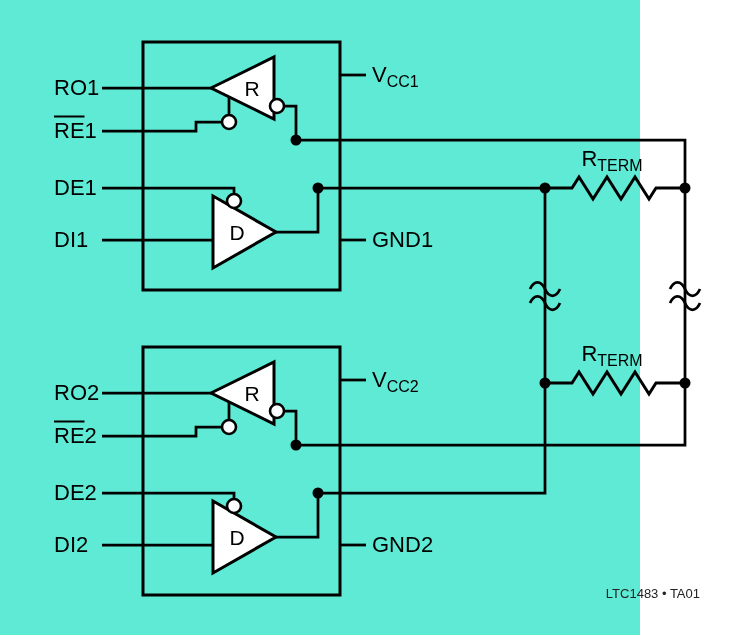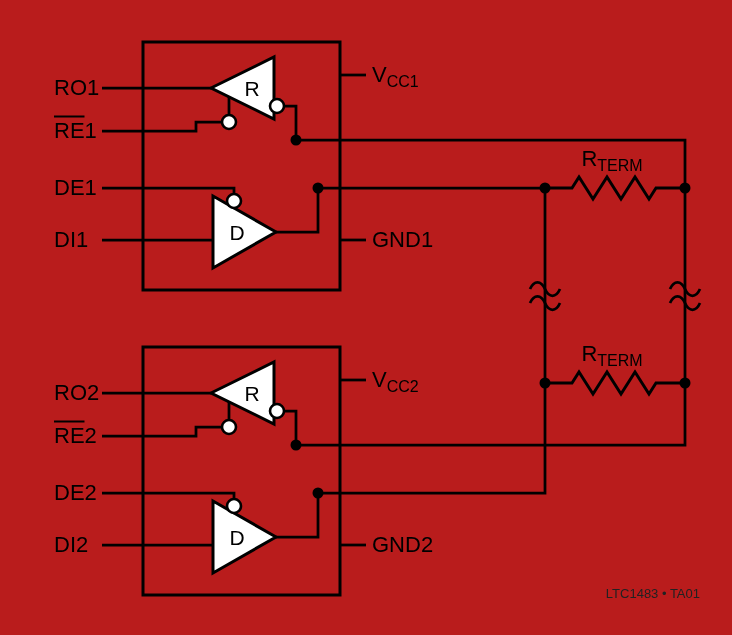--- a/index.html
+++ b/index.html
@@ -1,16 +1,16 @@
 <!DOCTYPE html>
 <html><head>
 <meta charset="utf-8">
 <style>
   html,body{margin:0;padding:0;background:#ffffff;}
-  .page{width:732px;height:635px;background:#b91c1c;}
+  .page{width:640px;height:635px;background:#5eead4;}
   svg{display:block;}
   .t{font-family:"Liberation Sans","DejaVu Sans",sans-serif;fill:#000;}
   .t22{font-size:22px;}
   .t21{font-size:21px;}
   .t16{font-size:16px;}
   .t13{font-size:13px;fill:#222;}
   .wire{stroke:#000;stroke-width:2.75;fill:none;}
   .thick{stroke:#000;stroke-width:3;fill:none;}
   .shape{stroke:#000;stroke-width:3;fill:#ffffff;}
   .bubble{stroke:#000;stroke-width:2.6;fill:#ffffff;}

